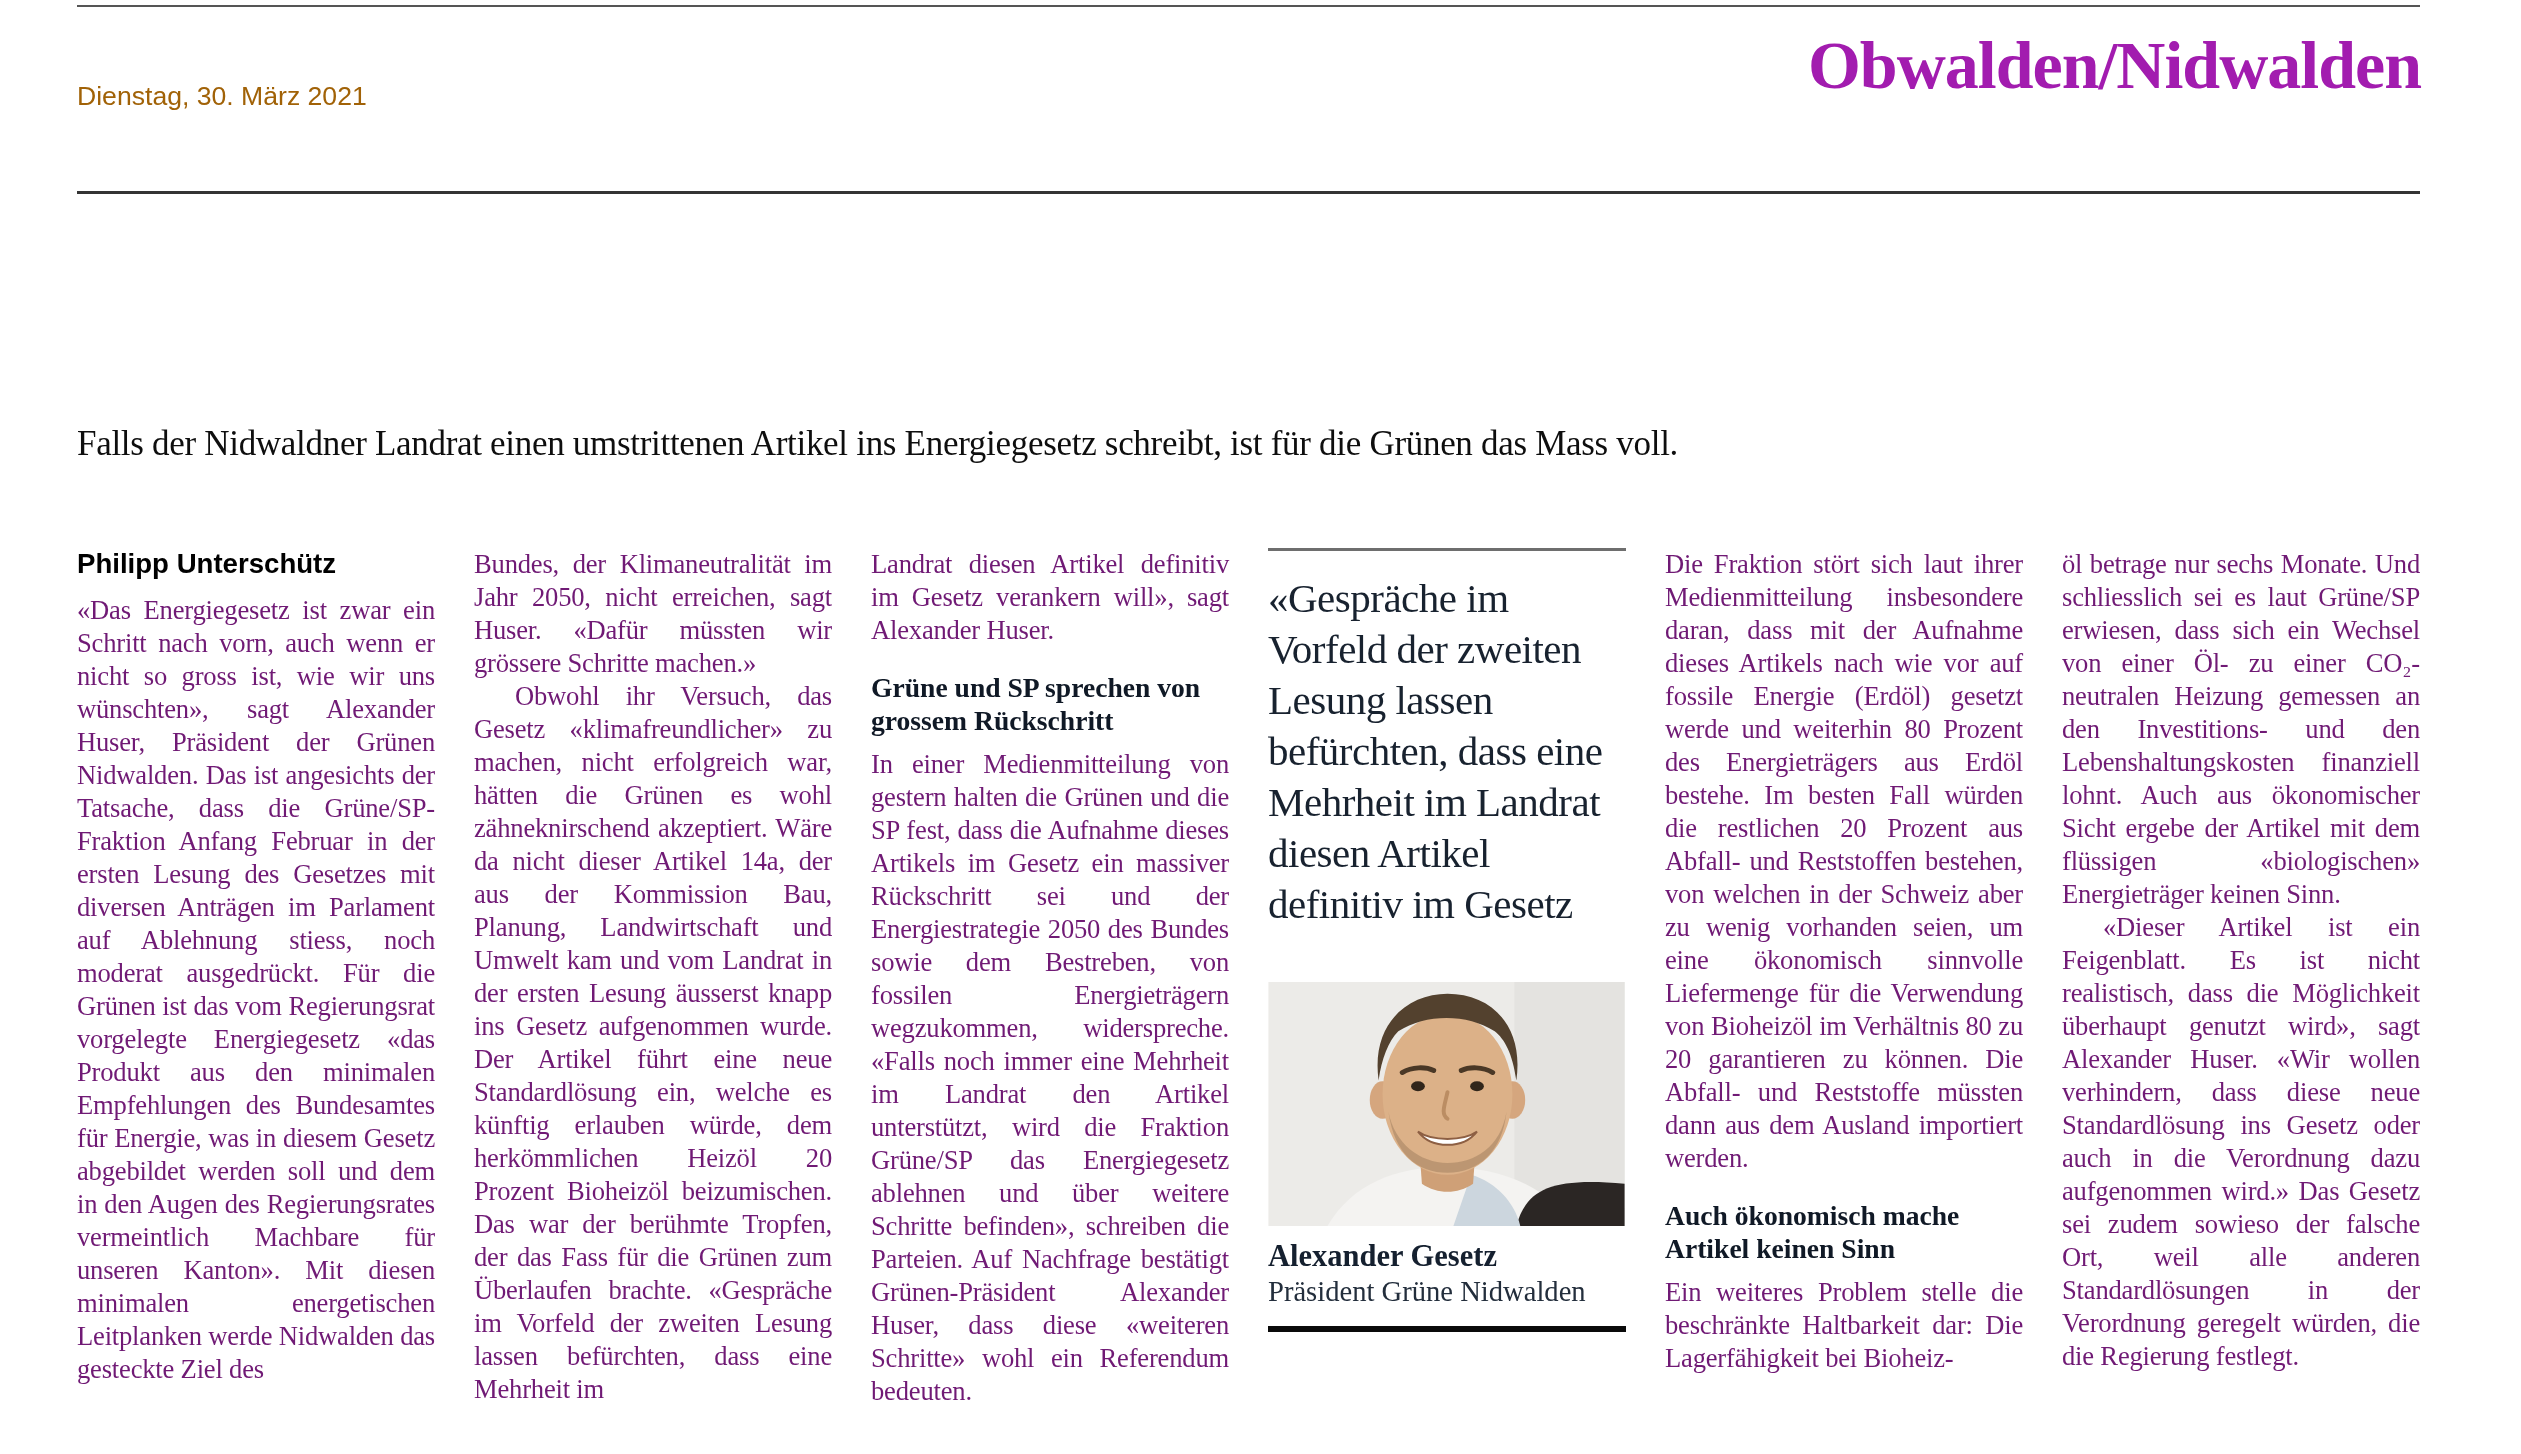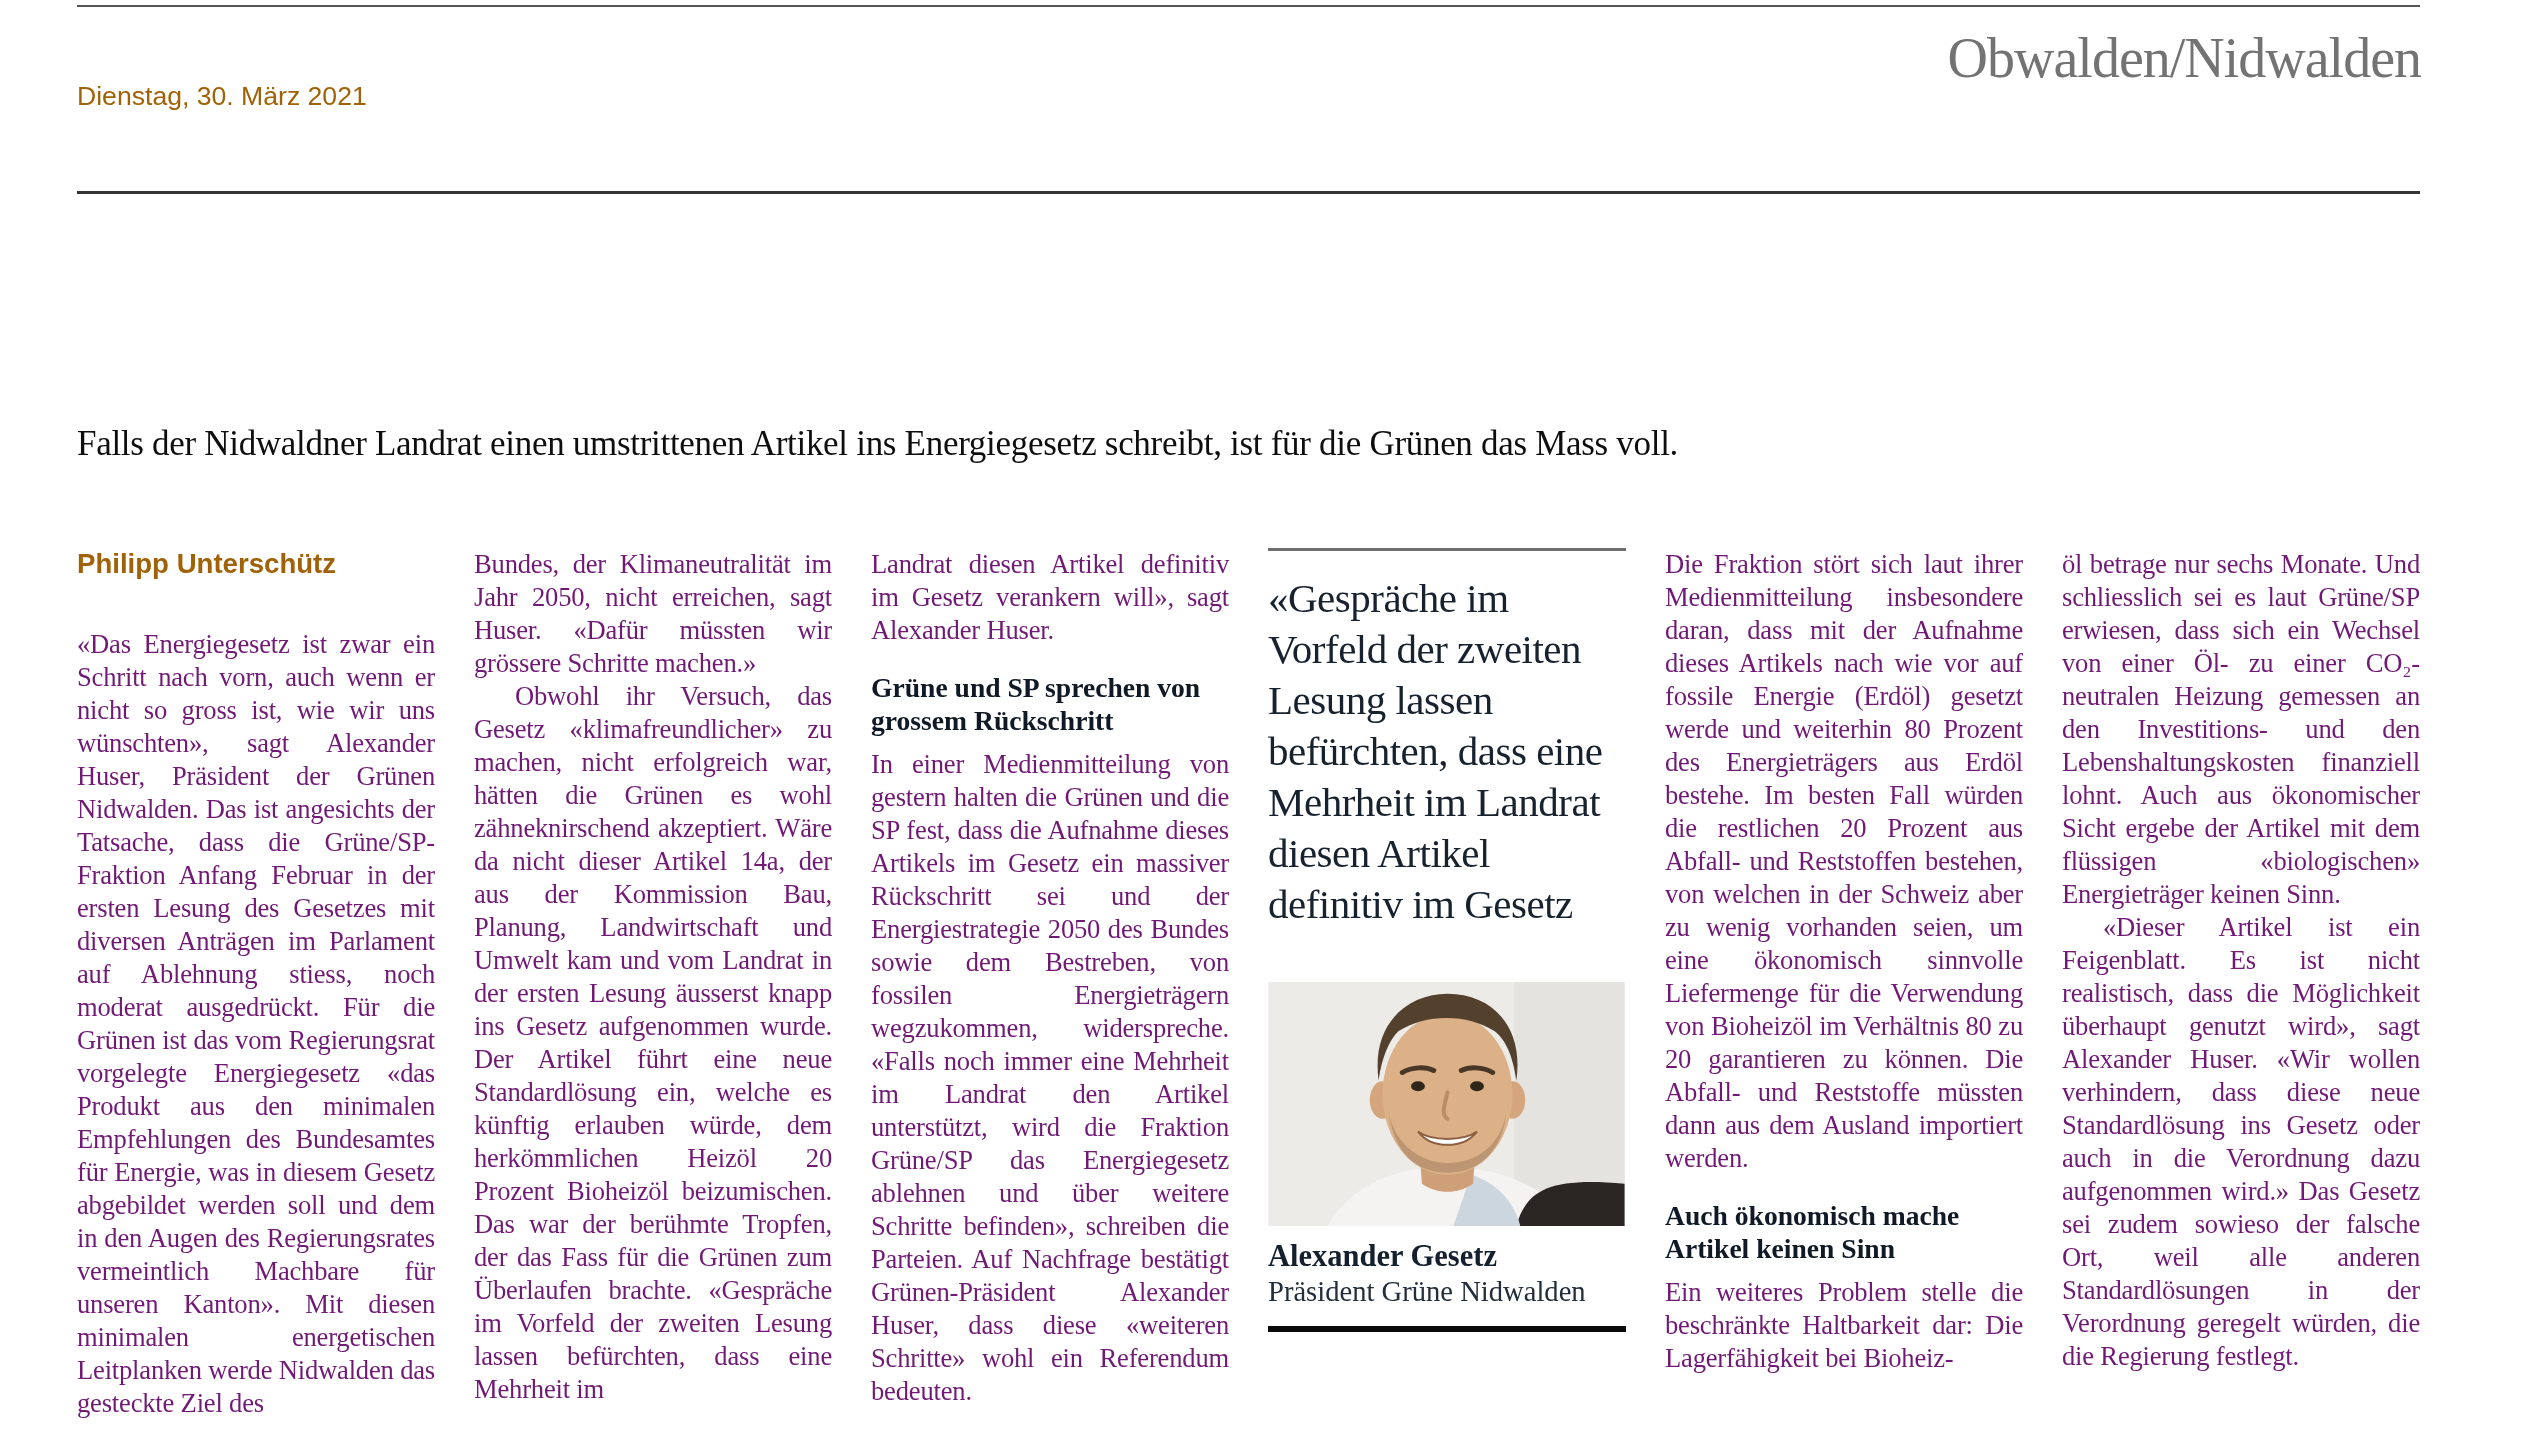--- a/index.html
+++ b/index.html
@@ -16,21 +16,21 @@
   .rule-top        { left:77px;  width:2343px; top:4.9px;   height:2px; background:#555; }
   .rule-masthead   { left:77px;  width:2343px; top:191px; height:3px; background:#343434; }
 
   .issue-date {
     position:absolute; left:77px; top:81px;
     font-family:"Liberation Sans","DejaVu Sans",sans-serif;
     font-size:26.6px; color:#a16207;
   }
   .section-title {
     position:absolute; right:101px; top:25.6px;
-    font-size:56px; font-weight:400; color:#737373;
+    font-size:68px; font-weight:700; color:#a21caf;
     letter-spacing:-1px; white-space:nowrap;
   }
   .headline {
     position:absolute; left:73px; top:258px;
     font-size:97px; font-weight:700; color:#040404;
     letter-spacing:-2px; line-height:1.05; white-space:nowrap;
   }
   .lead {
     position:absolute; left:77px; top:424px; width:2266px;
     font-size:35px; color:#0e0e0e; letter-spacing:-0.3px;
@@ -38,22 +38,22 @@
 
   .col { position:absolute; top:548px; width:358px; text-align:justify; }
   .col-1 { left:77px; }
   .col-2 { left:474px; }
   .col-3 { left:871px; }
   .col-5 { left:1665px; }
   .col-6 { left:2062px; }
 
   .byline {
     font-family:"Liberation Sans","DejaVu Sans",sans-serif;
-    font-size:27.6px; font-weight:700; color:#a16207;
-    margin-bottom:48px; text-align:left;
+    font-size:27.6px; font-weight:700; color:#000000;
+    margin-bottom:14px; text-align:left;
   }
   .body-p {
     font-size:26.6px; line-height:33px; letter-spacing:-0.2px;
     color:#701a75; text-align:justify;
   }
   .indent { text-indent:41px; }
   .subhead {
     font-size:27.6px; line-height:33px; font-weight:700; color:#101926;
     margin:23.6px 0 11.8px 0; text-align:left;
   }

